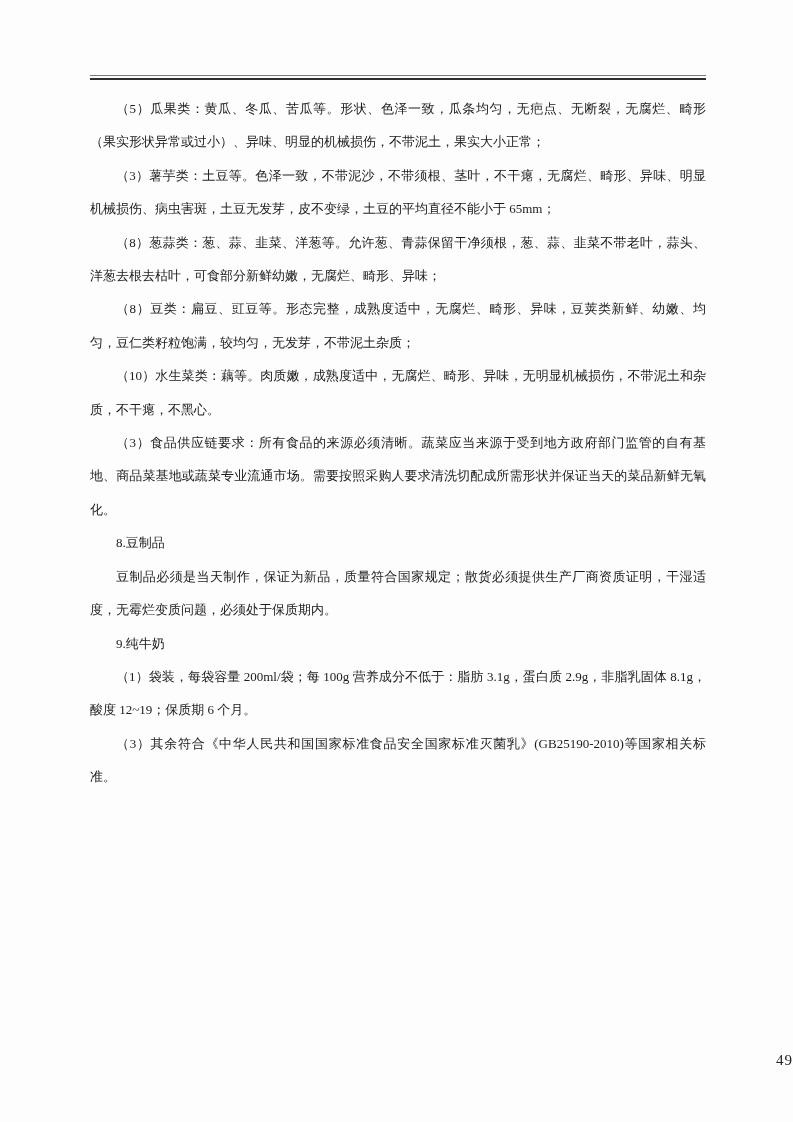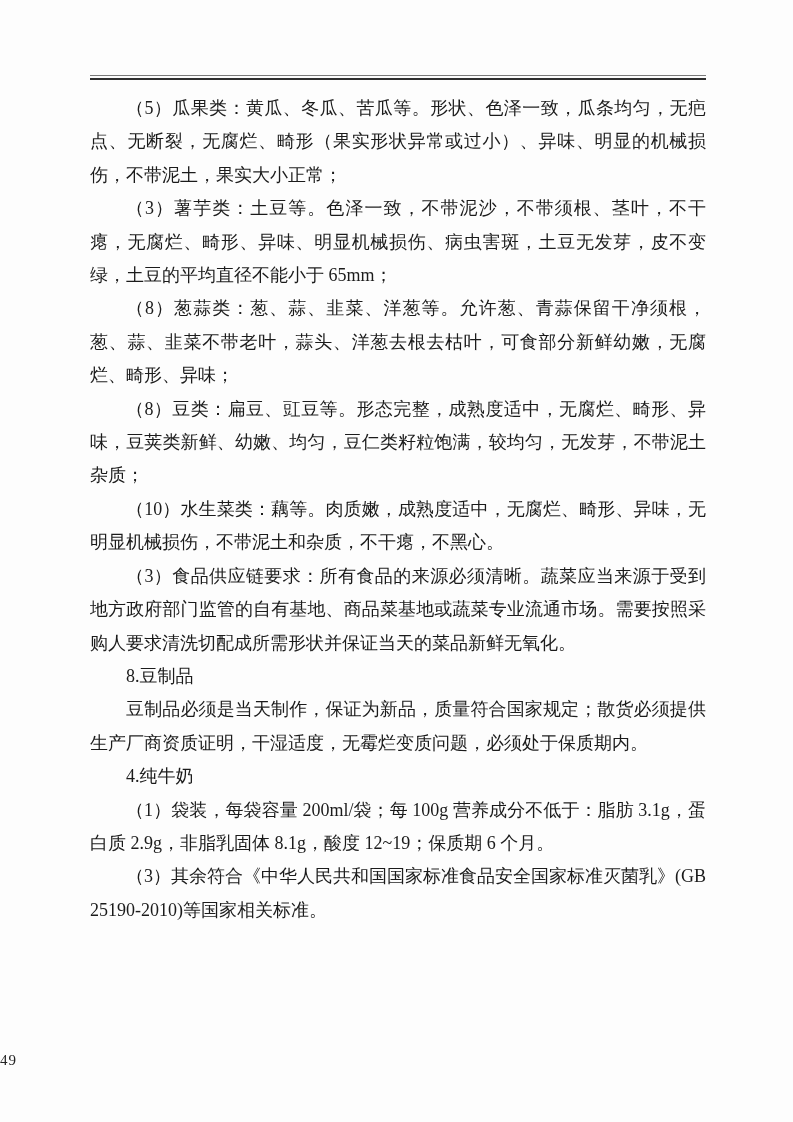--- a/index.html
+++ b/index.html
@@ -28,49 +28,49 @@
   .doc-body {
     position: absolute;
     left: 90px;
     top: 92px;
     width: 616px;
   }
   .para {
     margin: 0;
     padding: 0;
     text-indent: 2em;
-    font-size: 18px;
+    font-size: 13px;
     line-height: 33.4px;
     color: #1b1b1b;
     text-align: justify;
     word-break: break-all;
   }
   .page-number {
     position: absolute;
     left: 0;
     top: 1052px;
     width: 100%;
-    text-align: left;
+    text-align: right;
     font-size: 15px;
     color: #222222;
     letter-spacing: 1px;
   }
 </style>
 </head>
 <body>
 
 <div class="page">
   <div class="header-rule"></div>
   <div class="doc-body" id="doc-body">
       <p class="para">（5）瓜果类：黄瓜、冬瓜、苦瓜等。形状、色泽一致，瓜条均匀，无疤点、无断裂，无腐烂、畸形（果实形状异常或过小）、异味、明显的机械损伤，不带泥土，果实大小正常；</p>
       <p class="para">（3）薯芋类：土豆等。色泽一致，不带泥沙，不带须根、茎叶，不干瘪，无腐烂、畸形、异味、明显机械损伤、病虫害斑，土豆无发芽，皮不变绿，土豆的平均直径不能小于 65mm；</p>
       <p class="para">（8）葱蒜类：葱、蒜、韭菜、洋葱等。允许葱、青蒜保留干净须根，葱、蒜、韭菜不带老叶，蒜头、洋葱去根去枯叶，可食部分新鲜幼嫩，无腐烂、畸形、异味；</p>
       <p class="para">（8）豆类：扁豆、豇豆等。形态完整，成熟度适中，无腐烂、畸形、异味，豆荚类新鲜、幼嫩、均匀，豆仁类籽粒饱满，较均匀，无发芽，不带泥土杂质；</p>
       <p class="para">（10）水生菜类：藕等。肉质嫩，成熟度适中，无腐烂、畸形、异味，无明显机械损伤，不带泥土和杂质，不干瘪，不黑心。</p>
       <p class="para">（3）食品供应链要求：所有食品的来源必须清晰。蔬菜应当来源于受到地方政府部门监管的自有基地、商品菜基地或蔬菜专业流通市场。需要按照采购人要求清洗切配成所需形状并保证当天的菜品新鲜无氧化。</p>
       <p class="para">8.豆制品</p>
       <p class="para">豆制品必须是当天制作，保证为新品，质量符合国家规定；散货必须提供生产厂商资质证明，干湿适度，无霉烂变质问题，必须处于保质期内。</p>
-      <p class="para">4.纯牛奶</p>
+      <p class="para">9.纯牛奶</p>
       <p class="para">（1）袋装，每袋容量 200ml/袋；每 100g 营养成分不低于：脂肪 3.1g，蛋白质 2.9g，非脂乳固体 8.1g，酸度 12~19；保质期 6 个月。</p>
       <p class="para">（3）其余符合《中华人民共和国国家标准食品安全国家标准灭菌乳》(GB25190-2010)等国家相关标准。</p>
     </div>
   <div class="page-number">49</div>
 </div>
 
 </body></html>

